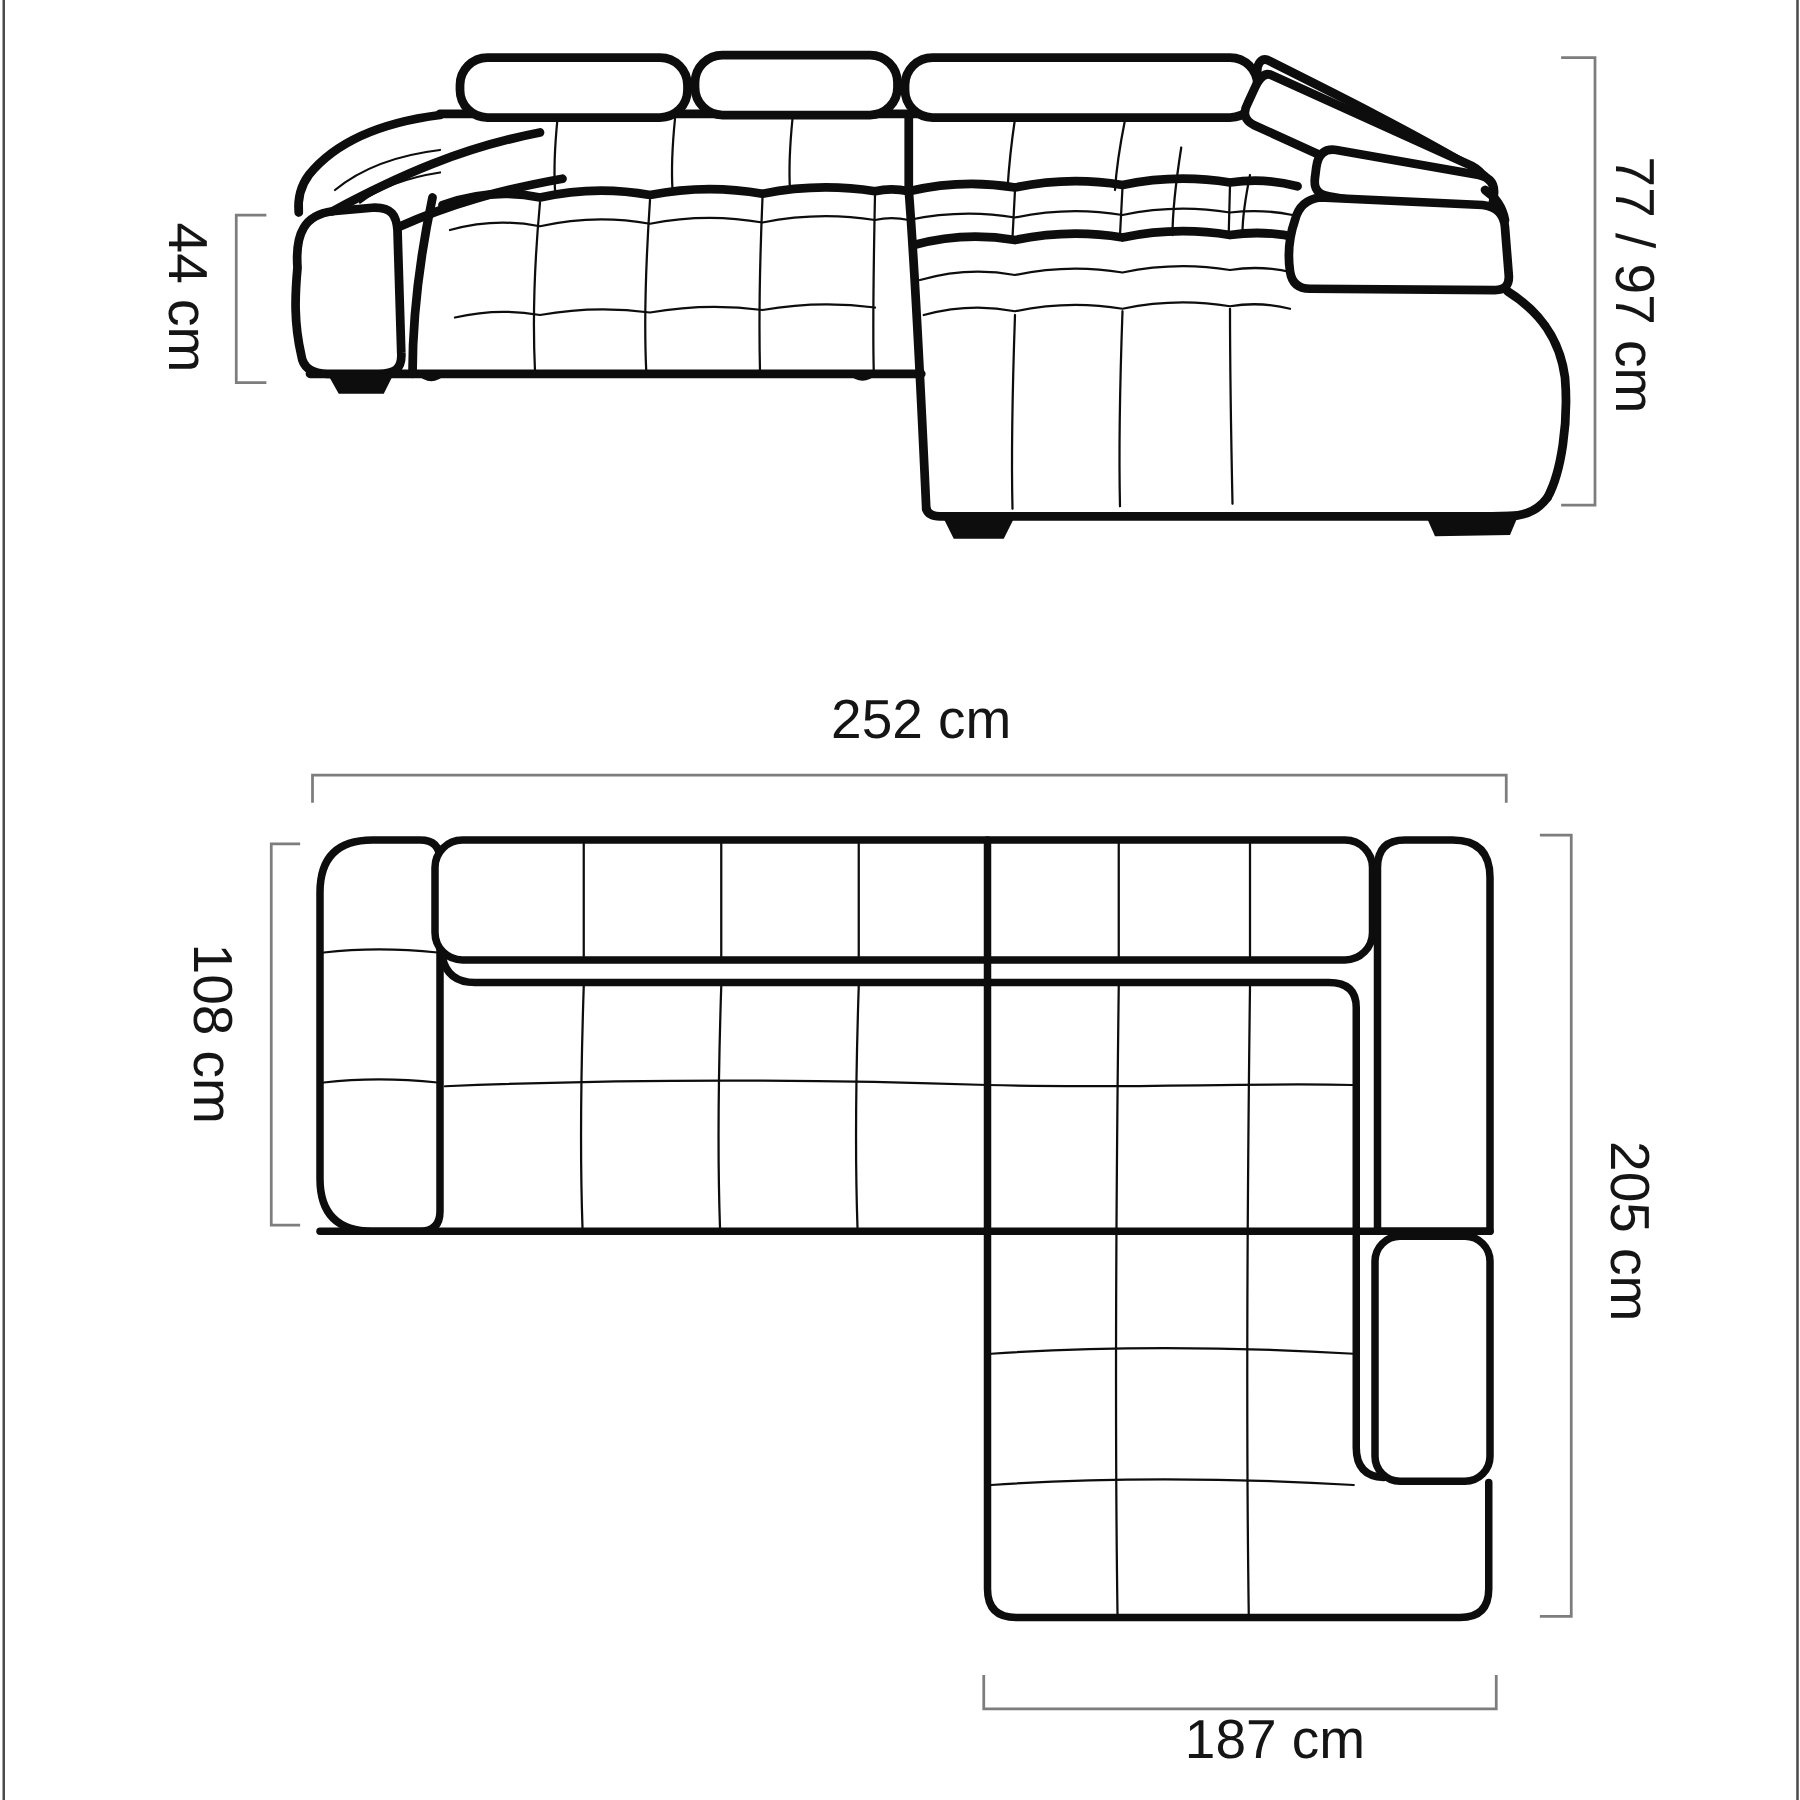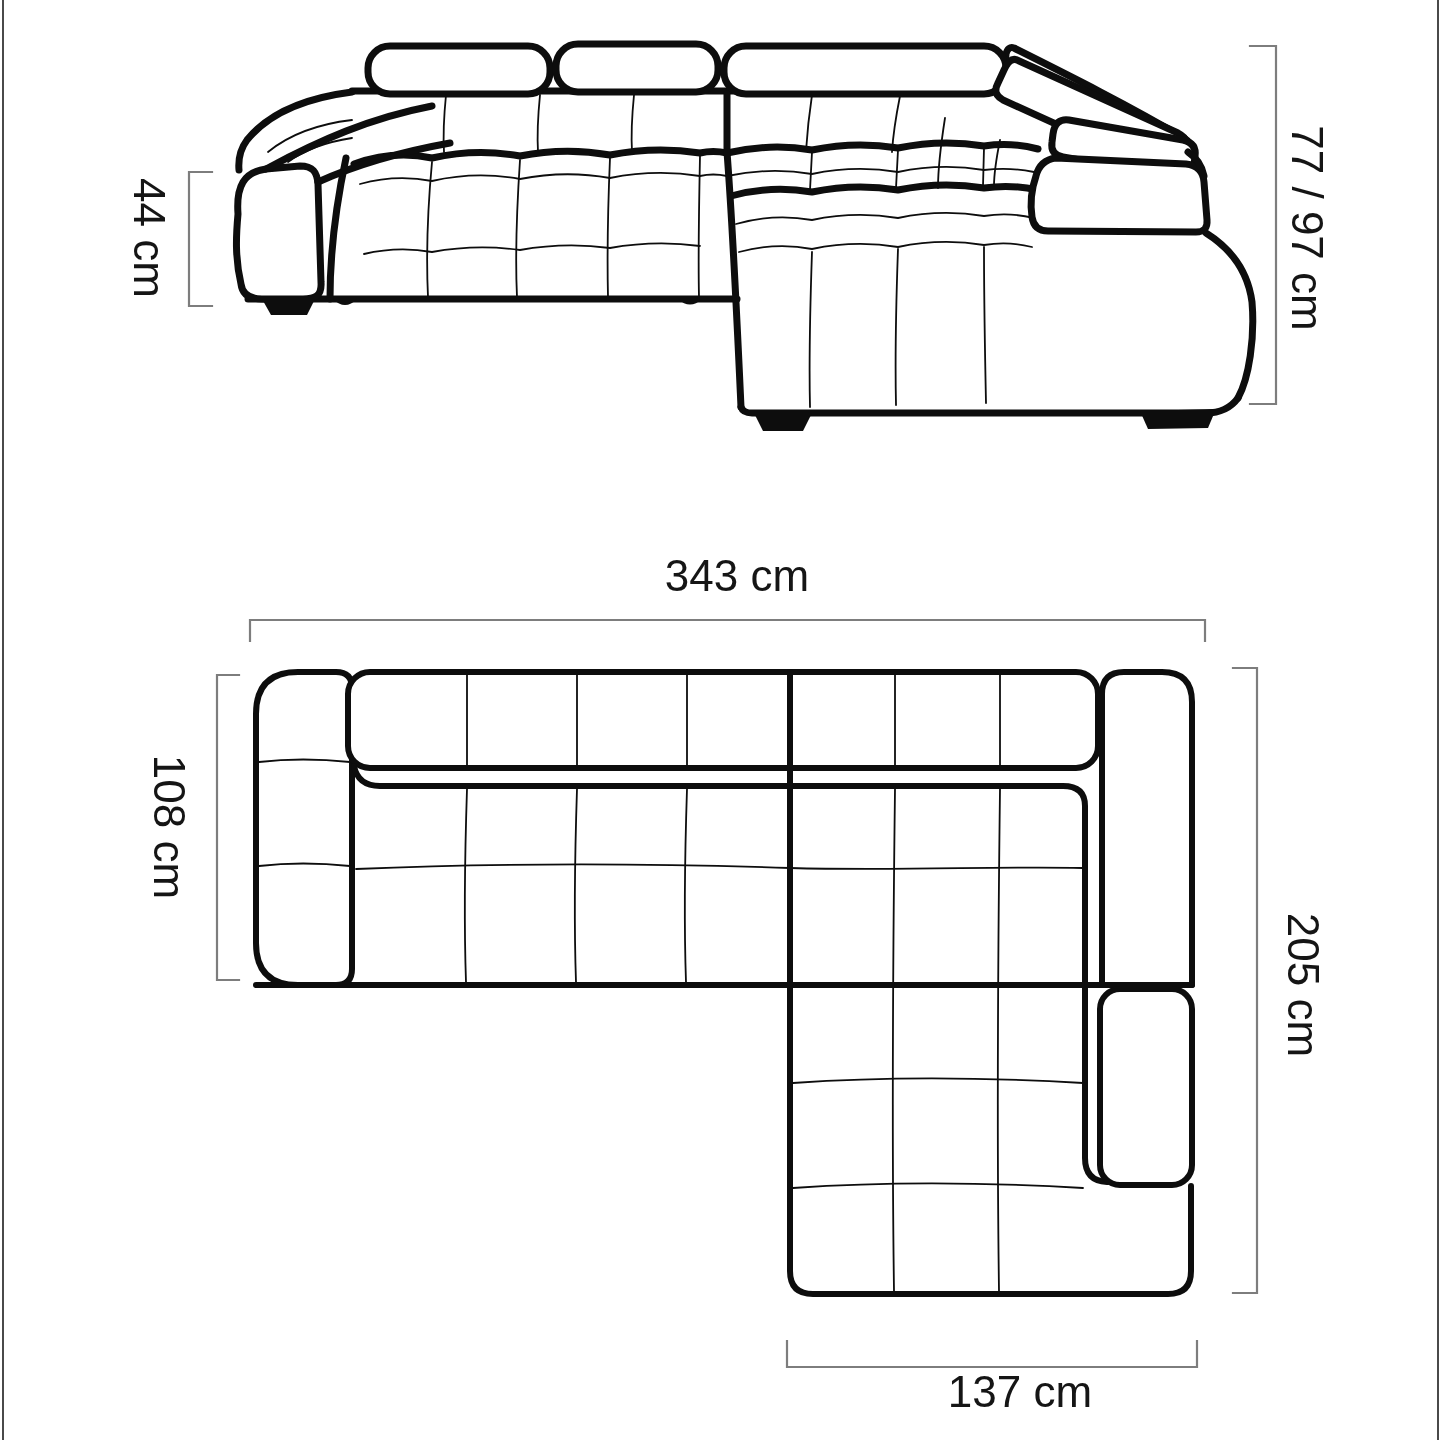--- a/index.html
+++ b/index.html
@@ -150,20 +150,20 @@
       <g>
         <path d="M 787,1367 L 1197,1367 M 787,1367 L 787,1341 M 1197,1367 L 1197,1341"></path>
       </g>
     </g>
   </svg>
 
   <div class="dim-label vert" style="left:149px;top:238px;">44 cm</div>
 
   <div class="dim-label vert" style="left:1307px;top:228px;">77 / 97 cm</div>
 
-  <div class="dim-label" style="left:737px;top:576px;">343 cm</div>
+  <div class="dim-label" style="left:737px;top:576px;">252 cm</div>
 
   <div class="dim-label vert" style="left:169px;top:827px;">108 cm</div>
 
   <div class="dim-label vert" style="left:1303px;top:985px;">205 cm</div>
 
-  <div class="dim-label" style="left:1020px;top:1392px;">137 cm</div>
+  <div class="dim-label" style="left:1020px;top:1392px;">187 cm</div>
 </div>
 
 </body></html>

